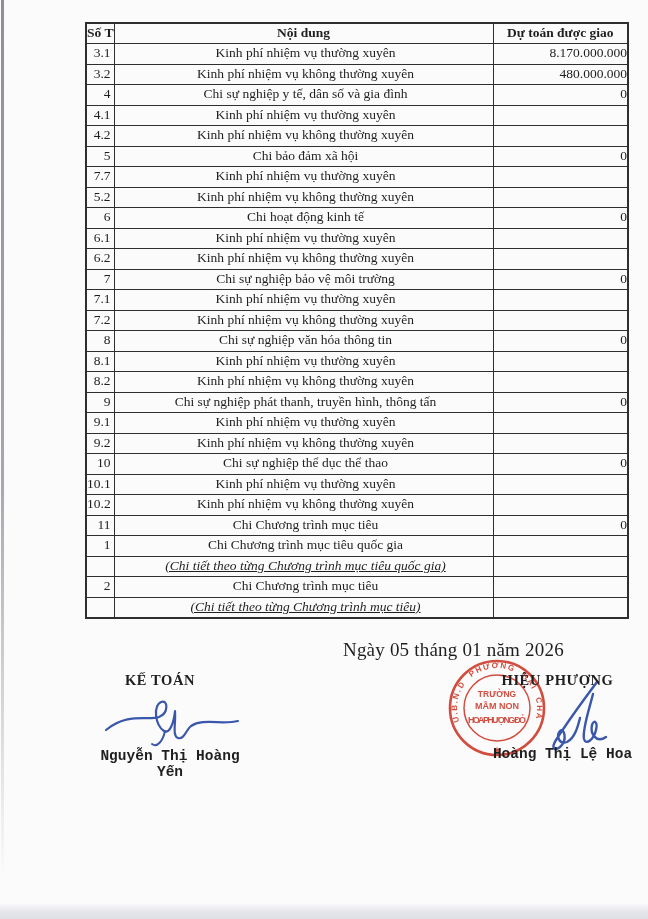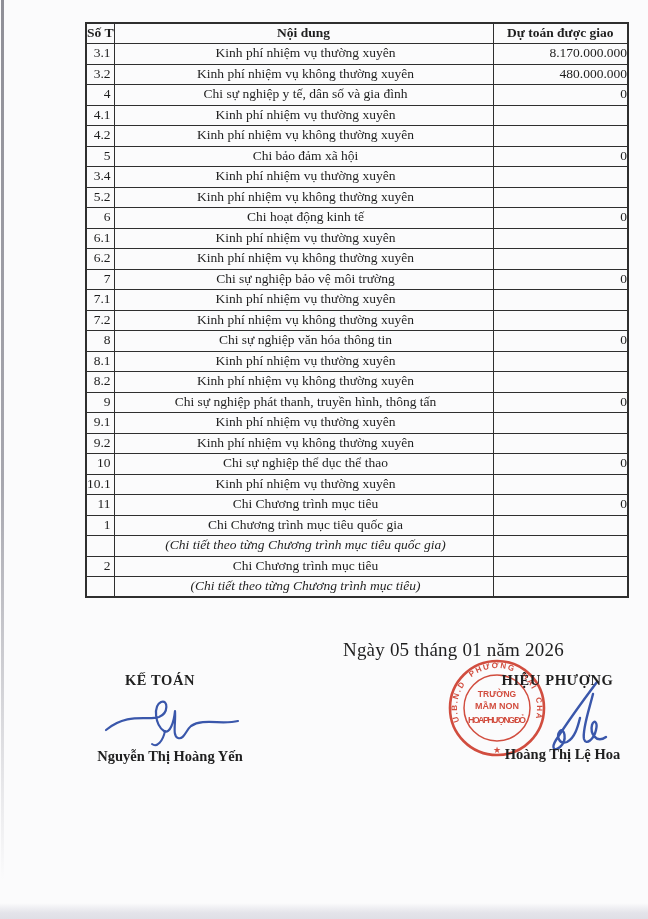--- a/index.html
+++ b/index.html
@@ -42,31 +42,31 @@
     overflow:hidden;
     white-space:nowrap;
   }
   table.budget{border:2px solid var(--line);}
   th.h-stt{width:28px;font-weight:bold;text-align:center;height:40px;white-space:normal;line-height:1.3;}
   th.h-content{width:379px;font-weight:bold;text-align:center;height:40px;margin-left:24px;}
   th.h-value{width:135px;font-weight:bold;text-align:center;height:40px;}
   td.c-stt{text-align:right;padding-right:3px;margin-left:9px;}
   td.c-content{text-align:center;padding-left:4px;}
   td.c-value{text-align:right;}
-  tr.italic-row td.c-content{font-style:italic;}
+  tr.italic-row td.c-content{font-style:italic;text-decoration:underline;}
   .date-line{
     position:absolute;left:343px;top:639px;
     font-size:19px;letter-spacing:.2px;
   }
   .sig-title{
     position:absolute;font-size:14.5px;font-weight:bold;letter-spacing:.6px;
     text-align:center;
   }
   .sig-name{
-    position:absolute;font-size:14.5px;font-weight:bold;text-align:center;
+    position:absolute;font-size:14.5px;font-weight:bold;text-align:center;font-family:Liberation Mono, monospace;
   }
   .t-left{left:100px;top:672px;width:120px;}
   .n-left{left:85px;top:748px;width:170px;}
   .t-right{left:495px;top:672px;width:125px;z-index:3;}
   .n-right{left:490px;top:746px;width:145px;z-index:3;}
   .sig-svg{position:absolute;z-index:2;}
   .sig-svg path{fill:none;stroke:var(--sig-blue);stroke-linecap:round;stroke-linejoin:round;}
   .stamp-svg{position:absolute;left:437px;top:648px;width:120px;height:120px;z-index:1;opacity:.9;}
   .stamp-svg circle{fill:none;stroke:var(--stamp-red);}
   .stamp-svg text{fill:var(--stamp-red);font-family:"Liberation Sans","DejaVu Sans",sans-serif;font-weight:bold;}
@@ -117,21 +117,21 @@
           <td class="c-stt">4.2</td>
           <td class="c-content">Kinh phí nhiệm vụ không thường xuyên</td>
           <td class="c-value"></td>
         </tr>
         <tr>
           <td class="c-stt">5</td>
           <td class="c-content">Chi bảo đảm xã hội</td>
           <td class="c-value">0</td>
         </tr>
         <tr>
-          <td class="c-stt">3.4</td>
+          <td class="c-stt">7.7</td>
           <td class="c-content">Kinh phí nhiệm vụ thường xuyên</td>
           <td class="c-value"></td>
         </tr>
         <tr>
           <td class="c-stt">5.2</td>
           <td class="c-content">Kinh phí nhiệm vụ không thường xuyên</td>
           <td class="c-value"></td>
         </tr>
         <tr>
           <td class="c-stt">6</td>
@@ -194,20 +194,25 @@
           <td class="c-value"></td>
         </tr>
         <tr>
           <td class="c-stt">10</td>
           <td class="c-content">Chi sự nghiệp thể dục thể thao</td>
           <td class="c-value">0</td>
         </tr>
         <tr>
           <td class="c-stt">10.1</td>
           <td class="c-content">Kinh phí nhiệm vụ thường xuyên</td>
+          <td class="c-value"></td>
+        </tr>
+        <tr>
+          <td class="c-stt">10.2</td>
+          <td class="c-content">Kinh phí nhiệm vụ không thường xuyên</td>
           <td class="c-value"></td>
         </tr>
         <tr>
           <td class="c-stt">11</td>
           <td class="c-content">Chi Chương trình mục tiêu</td>
           <td class="c-value">0</td>
         </tr>
         <tr>
           <td class="c-stt">1</td>
           <td class="c-content">Chi Chương trình mục tiêu quốc gia</td>

